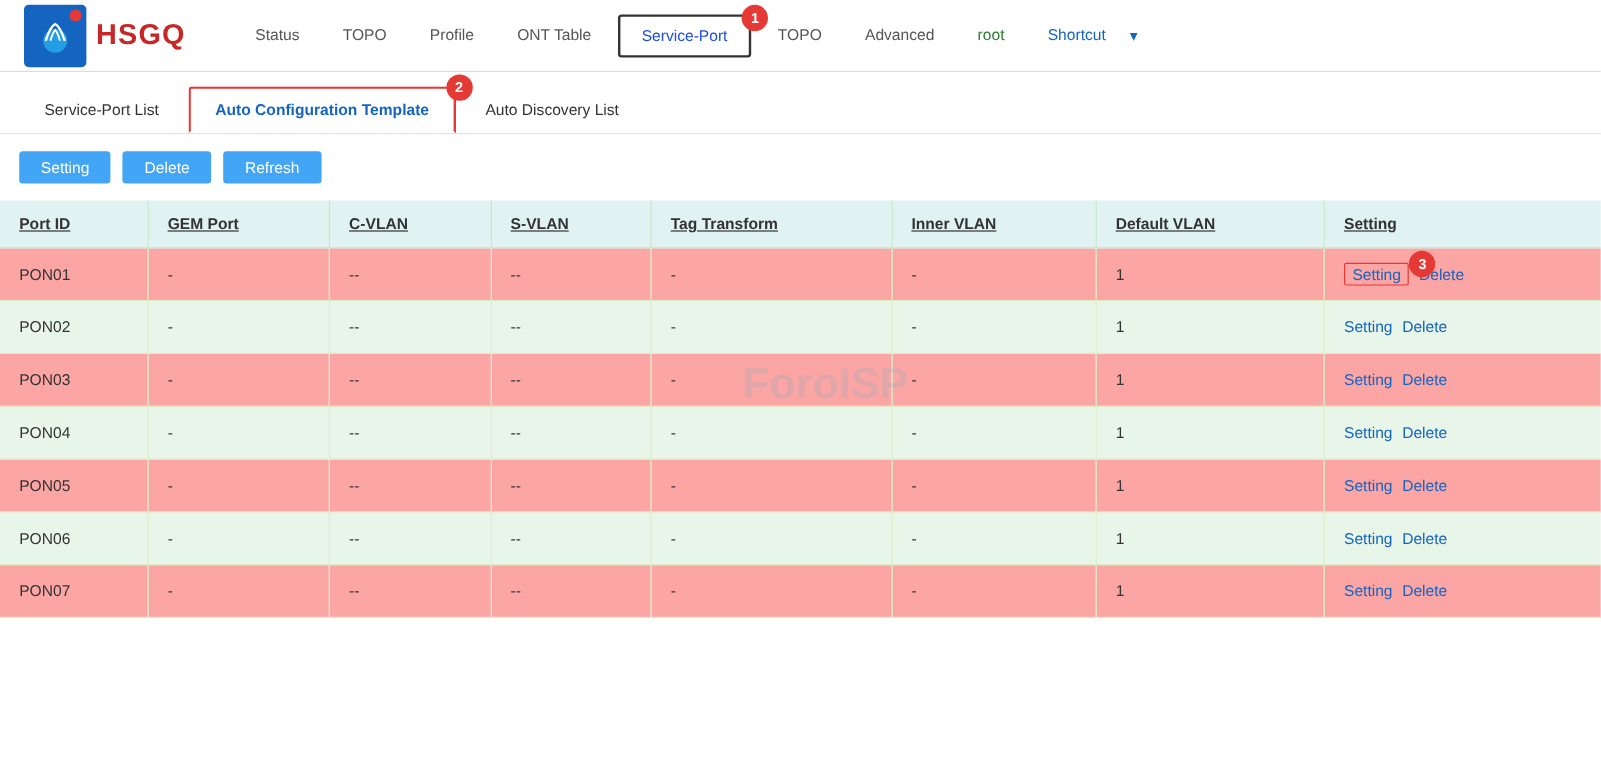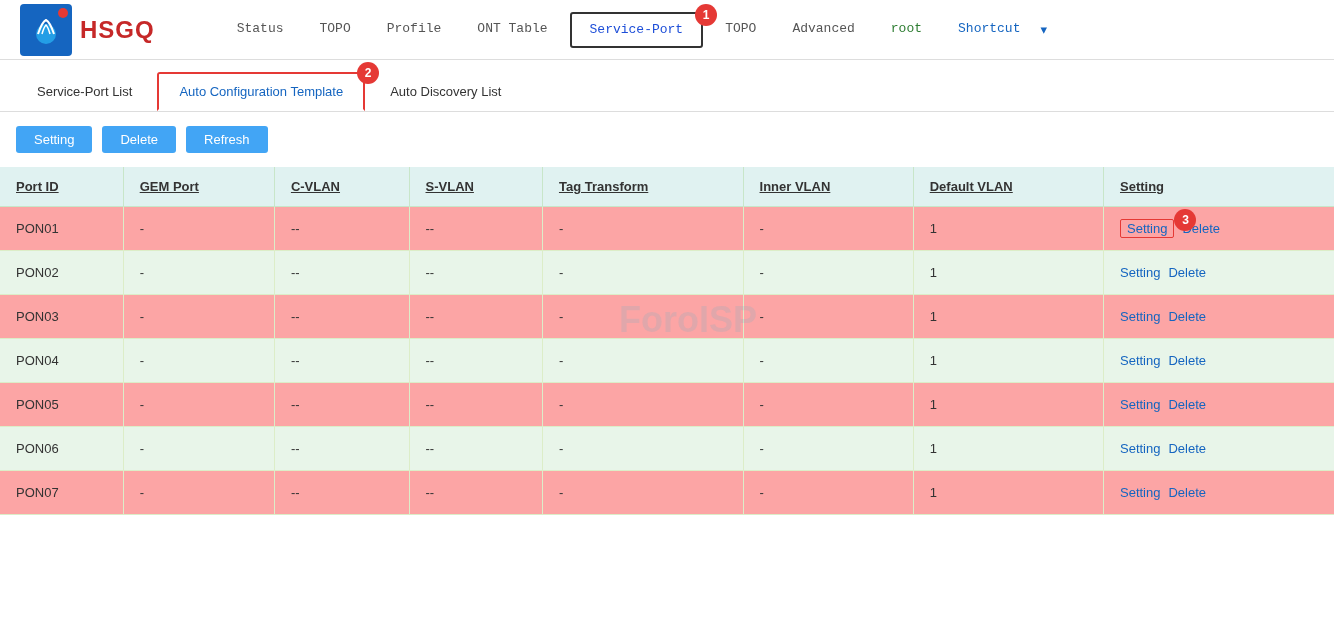--- a/index.html
+++ b/index.html
@@ -6,21 +6,20 @@
     body { font-family: Arial, sans-serif; font-size: 13px; background: #fff; color: #333; }
 
     
     .header {
       display: flex;
       align-items: center;
       padding: 0 20px;
       height: 60px;
       border-bottom: 1px solid #ddd;
       background: #fff;
-      gap: 24px;
     }
     .logo-area {
       display: flex;
       align-items: center;
       margin-right: 40px;
     }
     .logo-icon {
       width: 52px;
       height: 52px;
       background: #1565c0;
@@ -60,21 +59,20 @@
     .nav-item {
       padding: 0 18px;
       height: 60px;
       display: flex;
       align-items: center;
       cursor: pointer;
       color: #555;
       font-size: 13px;
       text-decoration: none;
       border-bottom: 3px solid transparent;
-      font-family: Liberation Mono, monospace;
     }
     .nav-item.active {
       color: #1d4ed8;
       border-bottom: 3px solid #1565c0;
     }
     .nav-item.outlined {
       border: 2px solid #333;
       border-radius: 3px;
       height: 36px;
       margin: 0 4px;
@@ -99,21 +97,21 @@
       font-size: 13px;
       margin-right: 4px;
       background: #fff;
       text-align: right;
     }
     .tab.active {
       color: #1565c0;
       border: 2px solid #e53935;
       border-bottom: 2px solid #fff;
       background: #fff;
-      font-weight: 400;
+      font-weight: 700;
     }
 
     
     .toolbar {
       display: flex;
       align-items: center;
       gap: 10px;
       padding: 14px 16px;
       background: #fff;
     }

